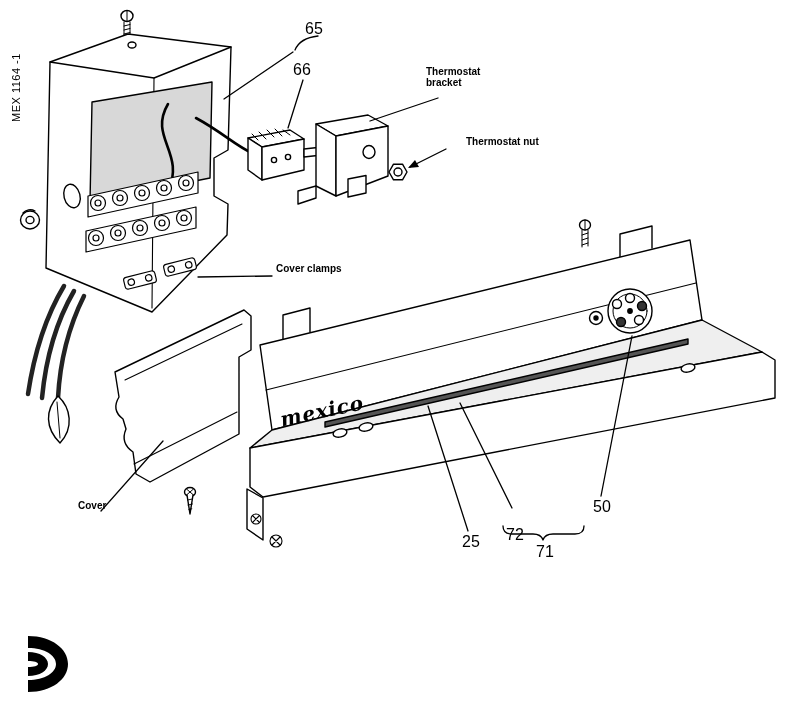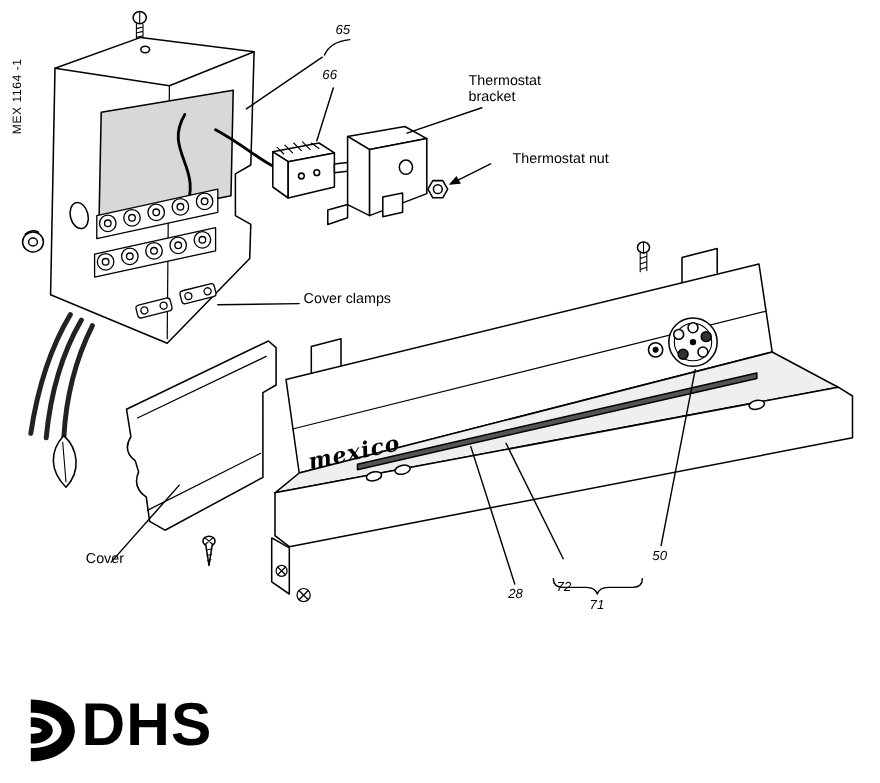--- a/index.html
+++ b/index.html
@@ -2,22 +2,22 @@
 <html><head>
 <meta charset="utf-8">
 <style>
   html,body{margin:0;padding:0;background:#fff;}
   .stage{
     position:relative;width:800px;height:712px;background:#ffffff;overflow:hidden;
     font-family:"Liberation Sans",sans-serif;color:#000;
   }
   .stage svg{position:absolute;left:0;top:0;}
   .lbl{position:absolute;white-space:nowrap;}
-  .num{font-size:12px;font-weight:400;font-style:italic;}
-  .txt{font-size:13px;font-weight:400;}
+  .num{font-size:16px;font-weight:400;}
+  .txt{font-size:10px;font-weight:700;}
   .wrap{white-space:normal;width:92px;line-height:1.12;}
   .drawing-code{
     left:10px;top:122px;font-size:11px;letter-spacing:.5px;
     transform:rotate(-90deg);transform-origin:0 0;
   }
   .brand{
     left:278px;top:408px;font-family:"DejaVu Serif",serif;
     font-style:italic;font-weight:bold;font-size:20px;letter-spacing:1px;
     transform:rotate(-12deg);transform-origin:0 0;
   }
@@ -215,20 +215,19 @@
   </svg>
 
   <div class="lbl drawing-code">MEX 1164 -1</div>
 
   <div class="lbl num p65">65</div>
   <div class="lbl num p66">66</div>
   <div class="lbl txt wrap tbracket">Thermostat bracket</div>
   <div class="lbl txt tnut">Thermostat nut</div>
   <div class="lbl txt clamps">Cover clamps</div>
   <div class="lbl txt cover">Cover</div>
-  <div class="lbl num p63">28</div>
+  <div class="lbl num p63">25</div>
   <div class="lbl num p72">72</div>
   <div class="lbl num p71">71</div>
   <div class="lbl num p67">50</div>
 
   <div class="lbl brand">mexico</div>
-  <div class="lbl logo-text">DHS</div>
 </div>
 
 </body></html>

